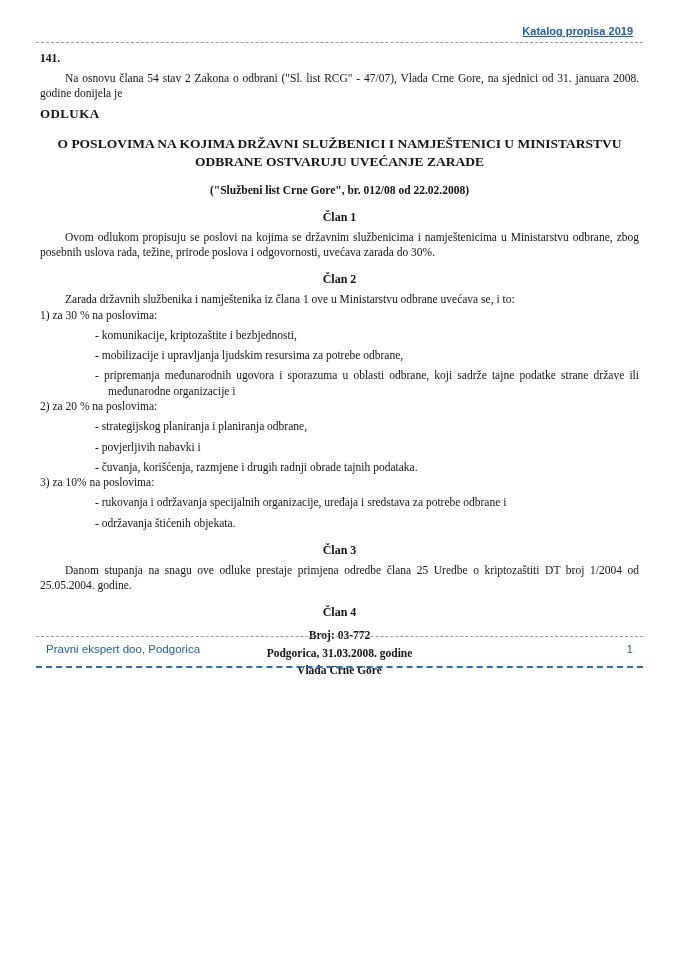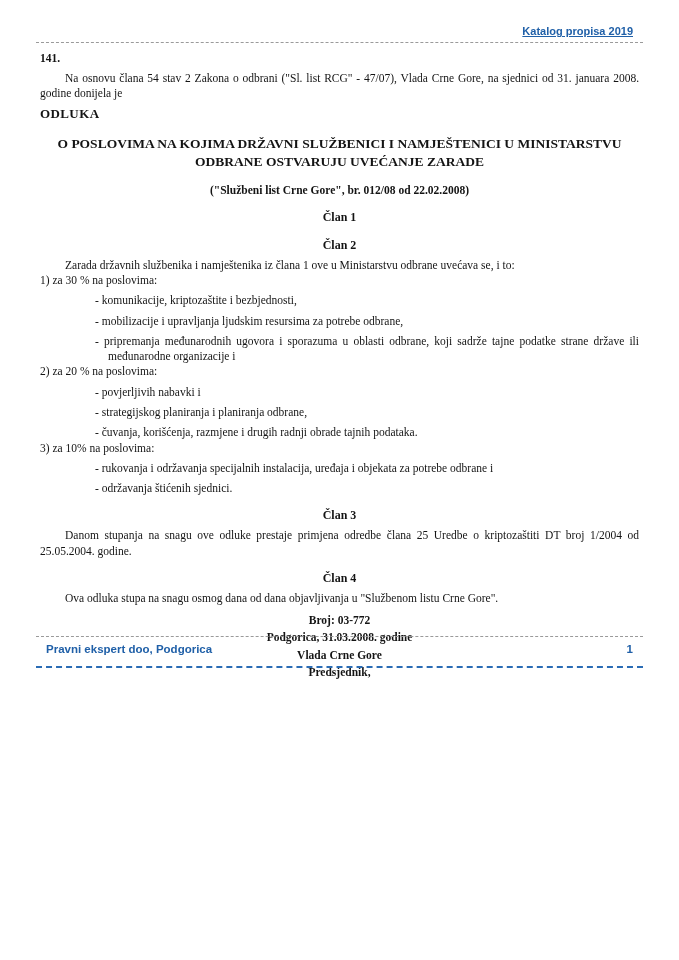--- a/index.html
+++ b/index.html
@@ -32,21 +32,21 @@
   .group-label { }
   .dash-item {
     margin: 5px 0 0 55px; padding-left: 13px; text-indent: -13px;
     text-align: justify;
   }
   .sig { text-align: center; font-weight: 700; margin-top: 6px; line-height: 1.5; }
   .footer { position: absolute; left: 36px; right: 36px; bottom: 11px; }
   .footer-sep { border-top: 1px dashed #9a9a9a; margin-bottom: 5px; }
   .footer-row {
     display: flex; justify-content: space-between; align-items: center;
-    font-family: "Liberation Sans", sans-serif; font-weight: 700;
+    font-family: "Liberation Sans", sans-serif; font-weight: 400;
     font-size: 11.5px; color: #2060a8; padding: 0 10px;
   }
   .footer-line { border-top: 2px dashed #2a6cb5; margin-top: 9px; }
 </style>
 </head>
 <body>
 
 <div class="page">
 
   <div class="header-row">
@@ -58,43 +58,43 @@
 
   <p class="para">Na osnovu člana 54 stav 2 Zakona o odbrani ("Sl. list RCG" - 47/07), Vlada Crne Gore, na sjednici od 31. januara 2008. godine donijela je</p>
 
   <div class="doc-type">ODLUKA</div>
 
   <div class="doc-title">O POSLOVIMA NA KOJIMA DRŽAVNI SLUŽBENICI I NAMJEŠTENICI U MINISTARSTVU ODBRANE OSTVARUJU UVEĆANJE ZARADE</div>
 
   <div class="gazette">("Službeni list Crne Gore", br. 012/08 od 22.02.2008)</div>
 
   <div class="clan">Član 1</div>
+  <p class="para">Ovom odlukom propisuju se poslovi na kojima se državnim službenicima i namještenicima u Ministarstvu odbrane, zbog posebnih uslova rada, težine, prirode poslova i odgovornosti, uvećava zarada do 30%.</p>
 
   <div class="clan">Član 2</div>
   <p class="para">Zarada državnih službenika i namještenika iz člana 1 ove u Ministarstvu odbrane uvećava se, i to:</p>
 
   <div class="group-label">1) za 30 % na poslovima:</div>
   <div class="dash-item">- komunikacije, kriptozaštite i bezbjednosti,</div>
   <div class="dash-item">- mobilizacije i upravljanja ljudskim resursima za potrebe odbrane,</div>
   <div class="dash-item">- pripremanja međunarodnih ugovora i sporazuma u oblasti odbrane, koji sadrže tajne podatke strane države ili međunarodne organizacije i</div>
 
   <div class="group-label">2) za 20 % na poslovima:</div>
+  <div class="dash-item">- strategijskog planiranja i planiranja odbrane,</div>
   <div class="dash-item">- povjerljivih nabavki i</div>
-  <div class="dash-item">- strategijskog planiranja i planiranja odbrane,</div>
   <div class="dash-item">- čuvanja, korišćenja, razmjene i drugih radnji obrade tajnih podataka.</div>
 
   <div class="group-label">3) za 10% na poslovima:</div>
-  <div class="dash-item">- rukovanja i održavanja specijalnih instalacija, uređaja i objekata za potrebe odbrane i</div>
-  <div class="dash-item">- održavanja štićenih sjednici.</div>
+  <div class="dash-item">- rukovanja i održavanja specijalnih organizacije, uređaja i sredstava za potrebe odbrane i</div>
+  <div class="dash-item">- održavanja štićenih objekata.</div>
 
   <div class="clan">Član 3</div>
   <p class="para">Danom stupanja na snagu ove odluke prestaje primjena odredbe člana 25 Uredbe o kriptozaštiti DT broj 1/2004 od 25.05.2004. godine.</p>
 
   <div class="clan">Član 4</div>
-  <p class="para">Ova odluka stupa na snagu osmog dana od dana objavljivanja u "Službenom listu Crne Gore".</p>
 
   <div class="sig">
     <div>Broj: 03-772</div>
     <div>Podgorica, 31.03.2008. godine</div>
     <div>Vlada Crne Gore</div>
     <div>Predsjednik,</div>
     <div>Željko Šturanović, s.r.</div>
   </div>
 
   <div class="footer">

